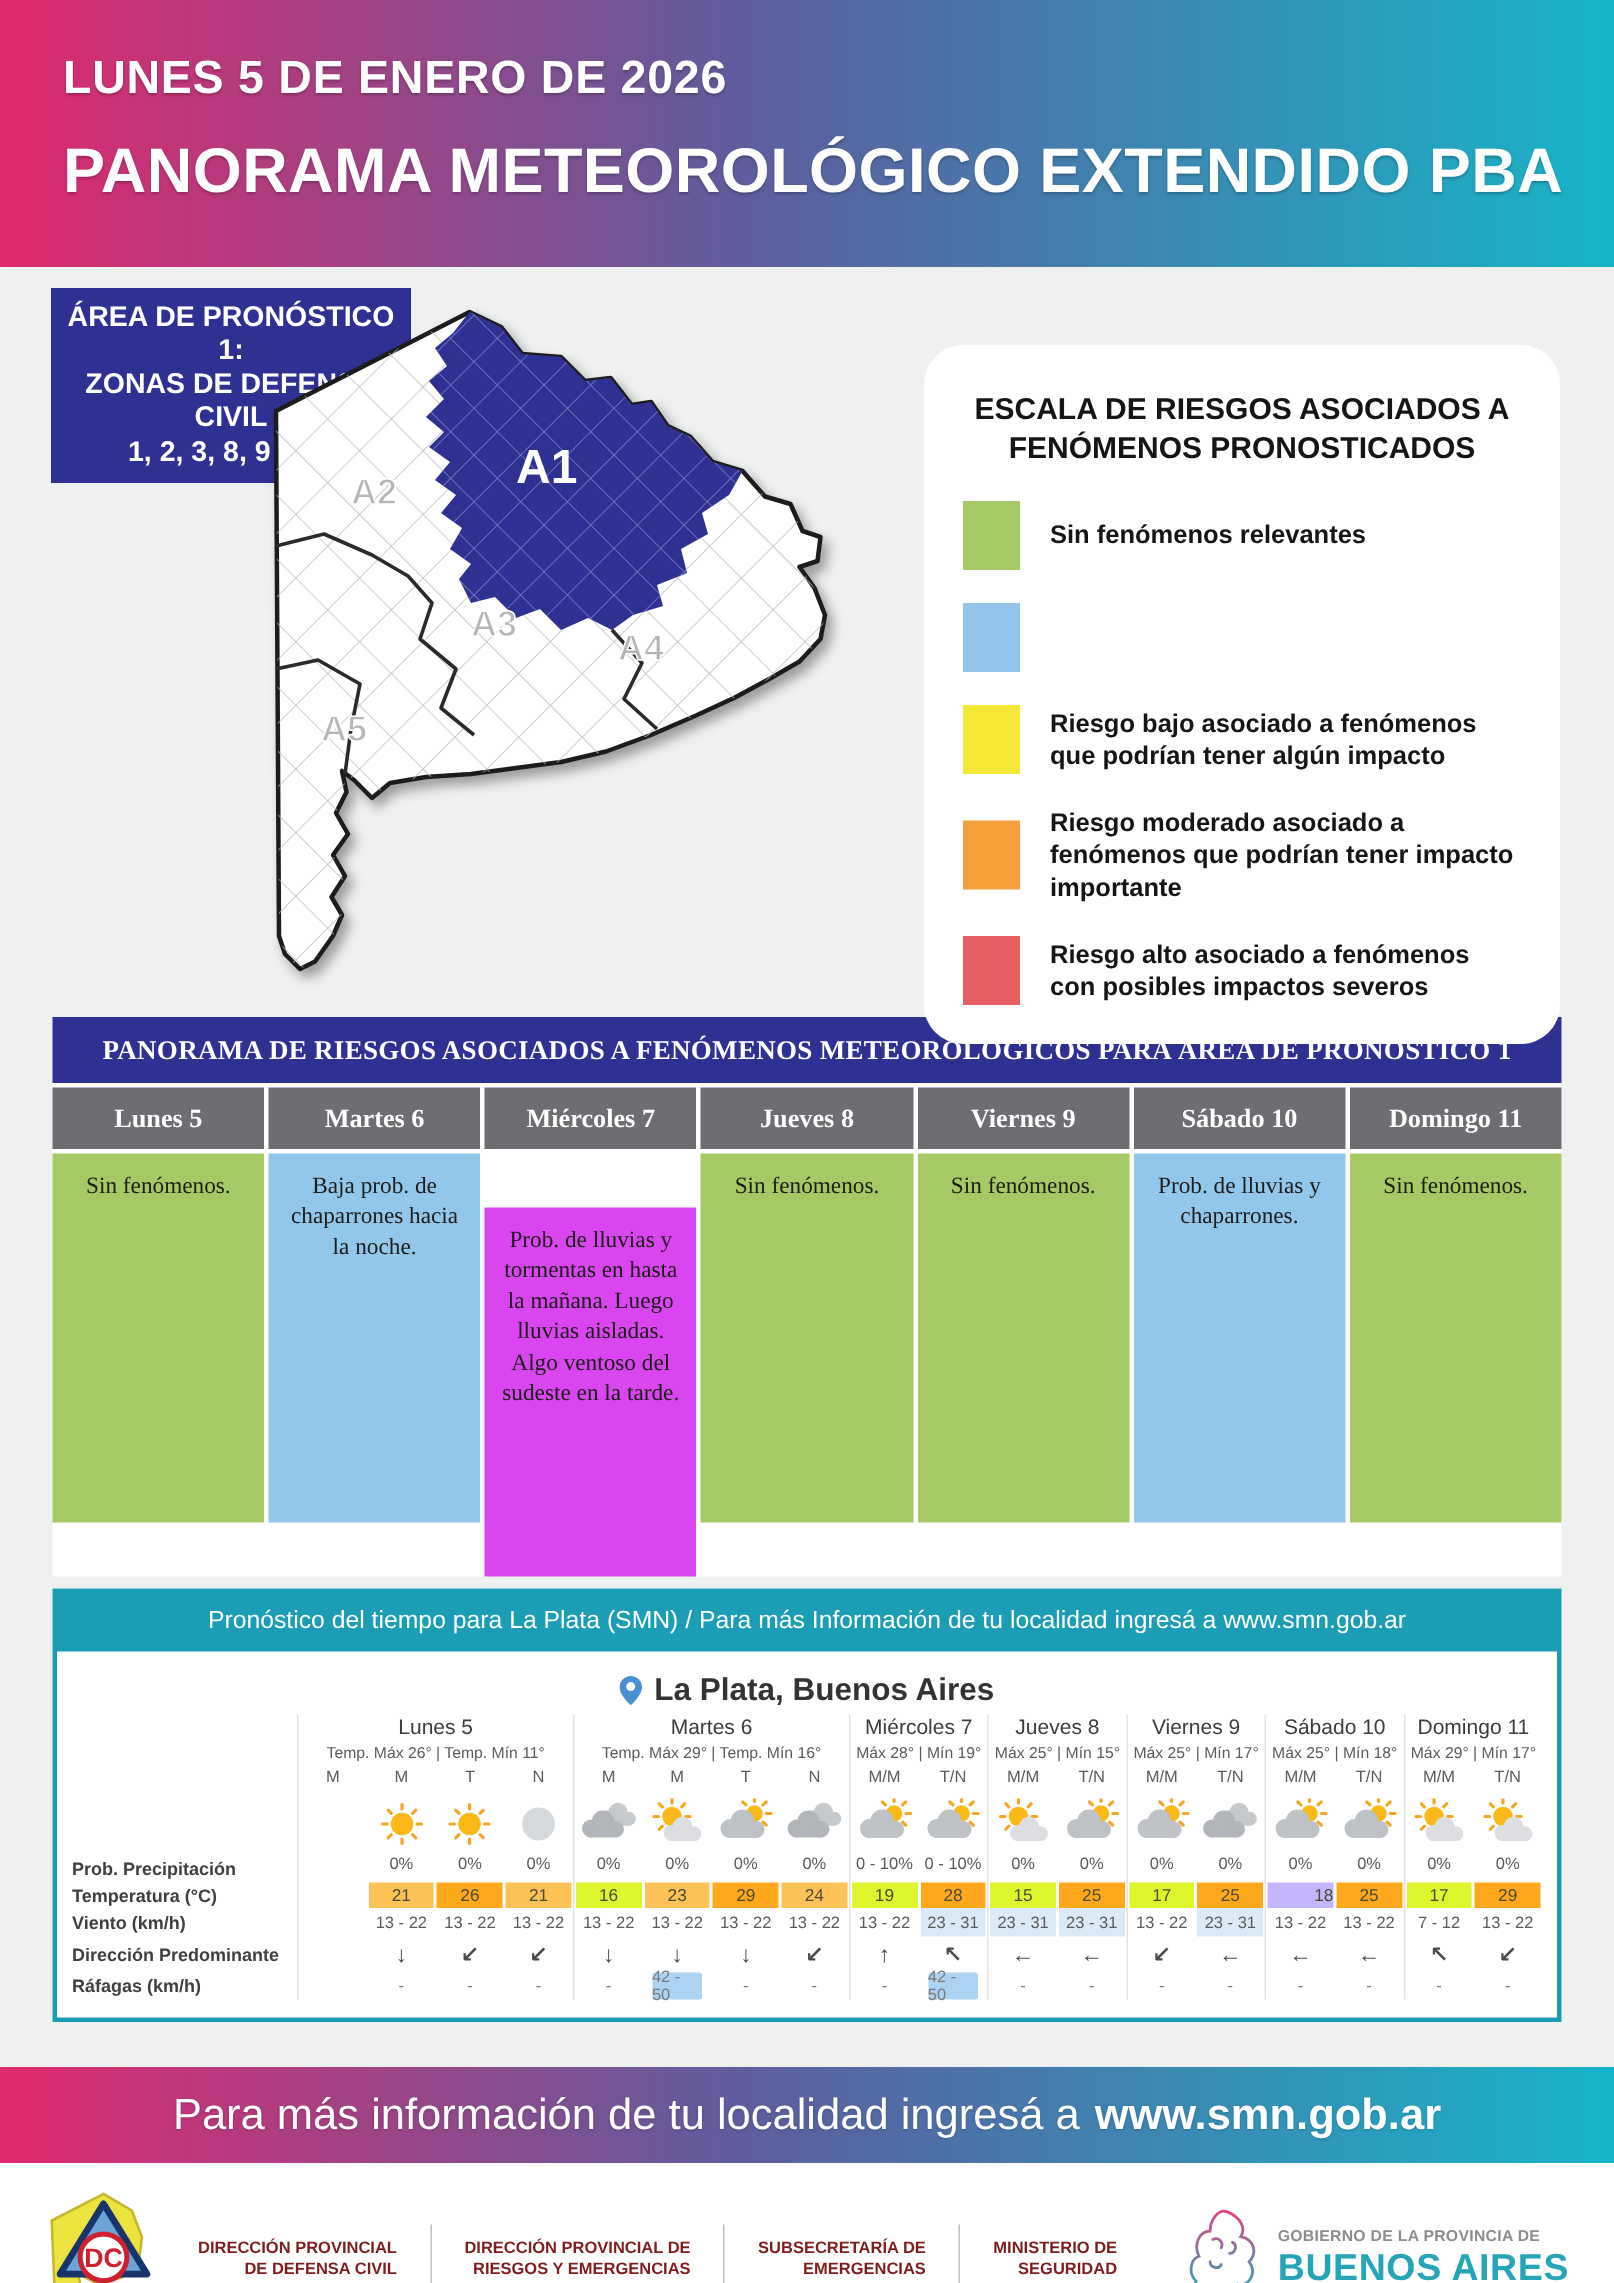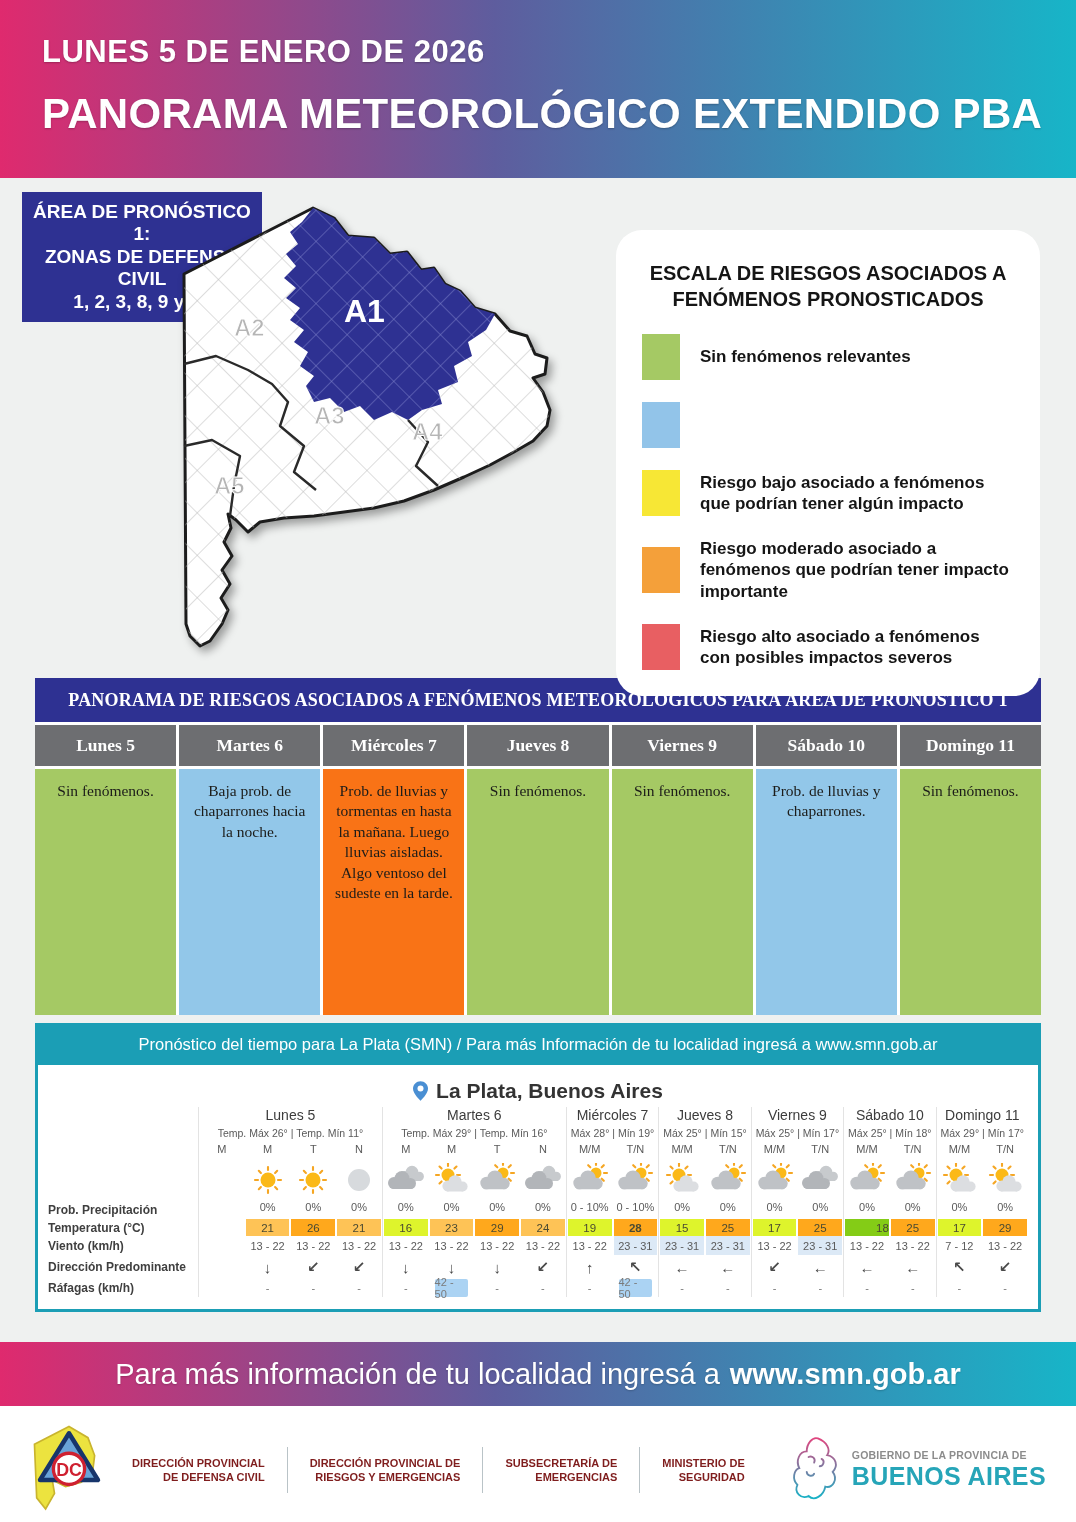--- a/index.html
+++ b/index.html
@@ -7,21 +7,21 @@
   .page{width:1076px;height:1522px;background:#eff1f0;position:relative;overflow:hidden;margin:0 auto;}
 
   
   .top-banner{height:178px;background:linear-gradient(90deg,#df2a6e 0%,#5e5d9e 46%,#17b5c8 100%);
     color:#fff;box-sizing:border-box;padding:34px 0 0 42px;}
   .date-line{font-size:31px;font-weight:bold;letter-spacing:.5px;text-shadow:0 1px 2px rgba(0,0,0,.25);}
   .main-title{font-size:42px;font-weight:bold;margin-top:20px;letter-spacing:.3px;text-shadow:0 1px 2px rgba(0,0,0,.25);}
 
   
   .map-section{position:relative;height:500px;}
-  .area-label{position:absolute;left:22px;top:14px;width:240px;background:#2e3192;color:#fff;
+  .area-label{position:absolute;left:34px;top:14px;width:240px;background:#2e3192;color:#fff;
     text-align:center;font-weight:bold;font-size:19px;line-height:1.18;padding:9px 4px;box-sizing:border-box;}
   .map-wrap{position:absolute;left:176px;top:16px;}
   .map-wrap svg{filter:drop-shadow(4px 5px 4px rgba(0,0,0,.35));}
   .legend-card{position:absolute;right:36px;top:52px;width:424px;background:#fff;border-radius:26px;
     box-sizing:border-box;padding:30px 26px 26px;}
   .legend-title{text-align:center;font-weight:bold;font-size:20px;color:#151515;line-height:1.3;margin:0 auto 10px;max-width:360px;}
   .legend-item{display:flex;align-items:center;gap:20px;margin-top:22px;}
   .legend-swatch{width:38px;height:46px;flex:0 0 38px;}
   .legend-text{font-weight:bold;font-size:17px;color:#151515;line-height:1.25;}
 
@@ -156,21 +156,21 @@
       <div class="day-col">
         <div class="day-head">Lunes 5</div>
         <div class="day-cell" style="background: rgb(165, 201, 100);">Sin fenómenos.</div>
       </div>
       <div class="day-col">
         <div class="day-head">Martes 6</div>
         <div class="day-cell" style="background: rgb(146, 199, 233);">Baja prob. de chaparrones hacia la noche.</div>
       </div>
       <div class="day-col">
         <div class="day-head">Miércoles 7</div>
-        <div class="day-cell" style="background: #f97316;">Prob. de lluvias y tormentas en hasta la mañana. Luego lluvias aisladas. Algo ventoso del sudeste en la tarde.</div>
+        <div class="day-cell" style="background: #d946ef; margin-top: 36px;">Prob. de lluvias y tormentas en hasta la mañana. Luego lluvias aisladas. Algo ventoso del sudeste en la tarde.</div>
       </div>
       <div class="day-col">
         <div class="day-head">Jueves 8</div>
         <div class="day-cell" style="background: rgb(165, 201, 100);">Sin fenómenos.</div>
       </div>
       <div class="day-col">
         <div class="day-head">Viernes 9</div>
         <div class="day-cell" style="background: rgb(165, 201, 100);">Sin fenómenos.</div>
       </div>
       <div class="day-col">
@@ -439,21 +439,21 @@
                     <circle cx="26" cy="10" r="5.5" fill="#fbb917"></circle>
                     <g fill="#bfc2c6">
                       <circle cx="9.6" cy="20" r="6.300000000000001"></circle>
                       <circle cx="18" cy="15.274999999999999" r="7.875"></circle>
                       <circle cx="26.925" cy="20.525" r="5.775"></circle>
                       <rect x="5.399999999999999" y="18.425" width="25.200000000000003" height="7.875" rx="3.8850000000000002"></rect>
                     </g>
                   </svg>
                 </div>
                 <div class="r-prob">0 - 10%</div>
-                <div class="r-temp" style="background: rgb(255, 168, 28); font-weight: bold;">28</div>
+                <div class="r-temp" style="background: rgb(255, 168, 28);">28</div>
                 <div class="r-wind" style="background: rgb(220, 233, 246);">23 - 31</div>
                 <div class="r-dir">↖</div>
                 <div class="r-gust" style="background: rgb(171, 211, 243);">42 - 50</div>
               </div>
             </div>
           </div>
           <div class="fday">
             <div class="r-name">Jueves 8</div>
             <div class="r-temps">Máx 25° | Mín 15°</div>
             <div class="fcols">
@@ -597,21 +597,21 @@
                     <circle cx="26" cy="10" r="5.5" fill="#fbb917"></circle>
                     <g fill="#bfc2c6">
                       <circle cx="9.6" cy="20" r="6.300000000000001"></circle>
                       <circle cx="18" cy="15.274999999999999" r="7.875"></circle>
                       <circle cx="26.925" cy="20.525" r="5.775"></circle>
                       <rect x="5.399999999999999" y="18.425" width="25.200000000000003" height="7.875" rx="3.8850000000000002"></rect>
                     </g>
                   </svg>
                 </div>
                 <div class="r-prob">0%</div>
-                <div class="r-temp" style="background: #84cc16; padding-left: 31px;">18</div>
+                <div class="r-temp" style="background: #c4b5fd; padding-left: 31px;">18</div>
                 <div class="r-wind">13 - 22</div>
                 <div class="r-dir">←</div>
                 <div class="r-gust">-</div>
               </div>
               <div class="fcol">
                 <div class="r-sub">T/N</div>
                 <div class="r-icon">
                   <svg width="40" height="34" viewBox="0 0 40 34">
                     <g stroke="#f5a623" stroke-width="2.1" stroke-linecap="round">
                       <line x1="34.0" y1="10.0" x2="37.0" y2="10.0"></line>

